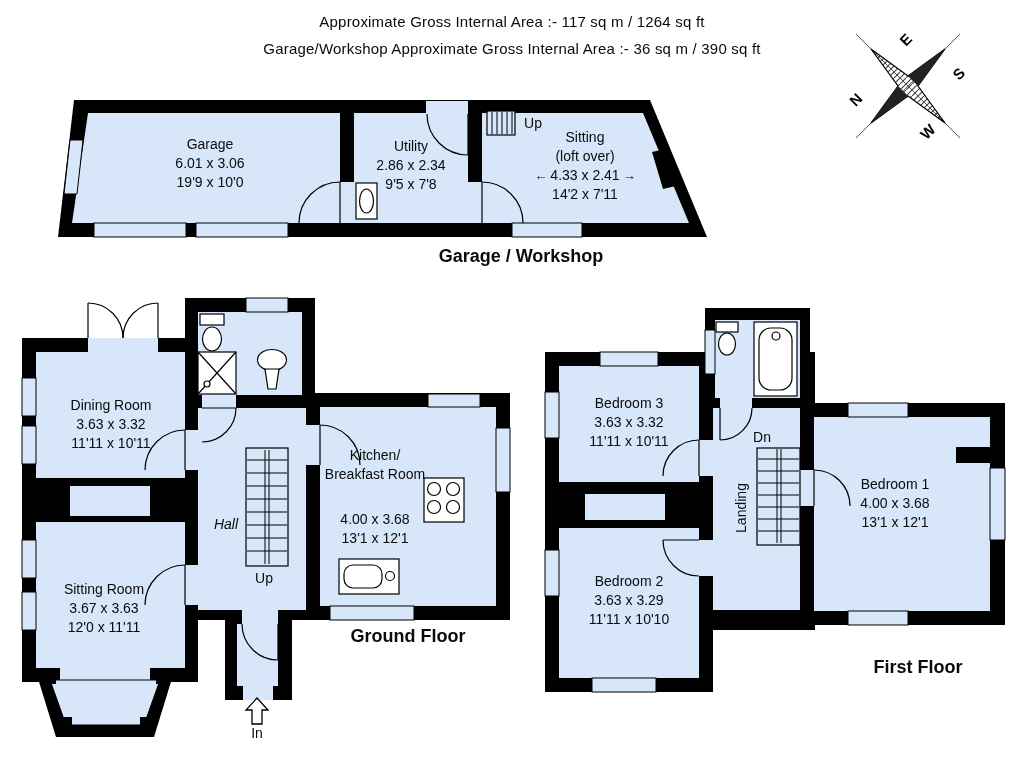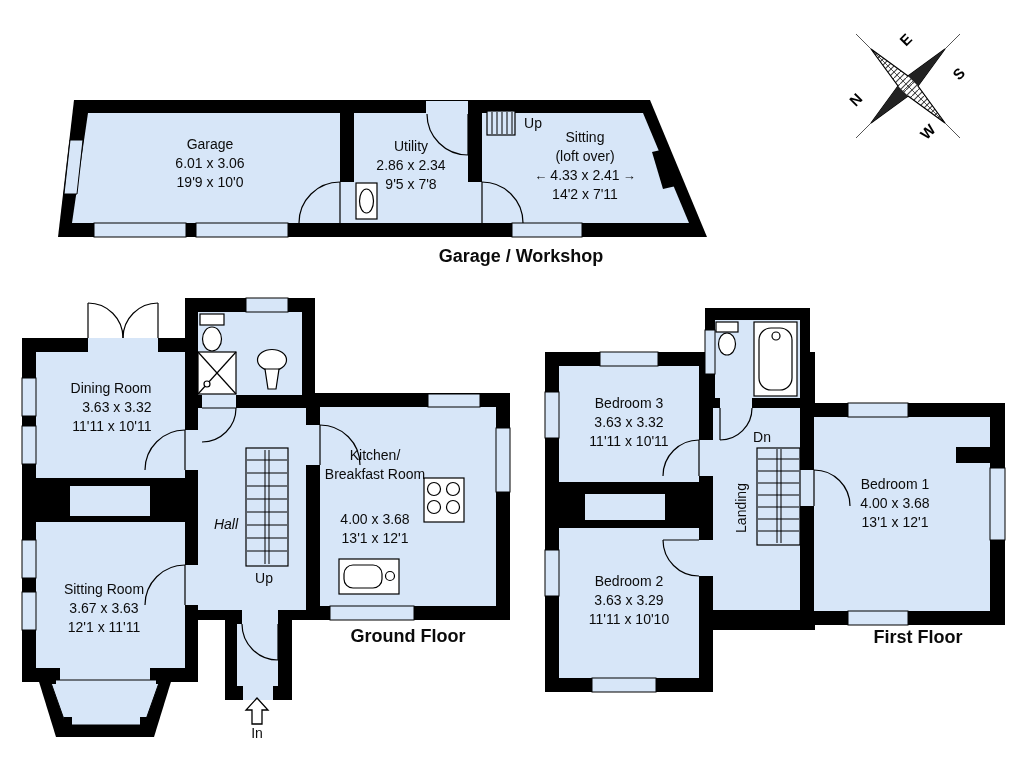--- a/index.html
+++ b/index.html
@@ -261,20 +261,22 @@
     </g>
     <g fill="#fff" stroke="#000" stroke-width="1.2">
       <rect x="754" y="322" width="43" height="74"></rect>
       <rect x="759" y="328" width="33" height="62" rx="12" fill="none"></rect>
       <circle cx="776" cy="336" r="4"></circle>
     </g>
   </g>
 </svg>
 
 <div class="header">
+  <div>Approximate Gross Internal Area  :-   117 sq m /  1264 sq ft</div>
+  <div>Garage/Workshop Approximate Gross Internal Area  :-   36 sq m /  390 sq ft</div>
 </div>
 
 <div class="lbl" style="left:210px; top:163px;">
   <div>Garage</div>
   <div>6.01 x 3.06</div>
   <div>19'9 x 10'0</div>
 </div>
 <div class="lbl" style="left:411px; top:165px;">
   <div>Utility</div>
   <div>2.86 x 2.34</div>
@@ -284,29 +286,29 @@
   <div>Sitting</div>
   <div>(loft over)</div>
   <div class="dimrow">
     <span class="arrow">←</span><span>4.33 x 2.41</span><span class="arrow">→</span>
   </div>
   <div>14'2 x 7'11</div>
 </div>
 <div class="lbl" style="left:533px; top:123px;">Up</div>
 <div class="lbl title" style="left:521px; top:256px;">Garage / Workshop</div>
 
-<div class="lbl" style="left:111px; top:407px;text-align:right;">
+<div class="lbl" style="left:111px; top:424px;">
   <div>Dining Room</div>
   <div>3.63 x 3.32</div>
   <div>11'11 x 10'11</div>
 </div>
 <div class="lbl" style="left:104px; top:608px;">
   <div>Sitting Room</div>
   <div>3.67 x 3.63</div>
-  <div>12'1 x 11'11</div>
+  <div>12'0 x 11'11</div>
 </div>
 <div class="lbl" style="left:226px; top:524px;font-style:italic;">Hall</div>
 <div class="lbl" style="left:264px; top:578px;">Up</div>
 <div class="lbl" style="left:375px; top:465px;">
   <div>Kitchen/</div>
   <div>Breakfast Room</div>
 </div>
 <div class="lbl" style="left:375px; top:529px;">
   <div>4.00 x 3.68</div>
   <div>13'1 x 12'1</div>
@@ -324,13 +326,13 @@
   <div>3.63 x 3.29</div>
   <div>11'11 x 10'10</div>
 </div>
 <div class="lbl" style="left:895px; top:503px;text-align:center;">
   <div>Bedroom 1</div>
   <div>4.00 x 3.68</div>
   <div>13'1 x 12'1</div>
 </div>
 <div class="lbl vert" style="left:741px; top:508px;">Landing</div>
 <div class="lbl" style="left:762px; top:437px;">Dn</div>
-<div class="lbl title" style="left:918px; top:637px;">First Floor</div>
+<div class="lbl title" style="left:918px; top:667px;">First Floor</div>
 
 </body></html>

